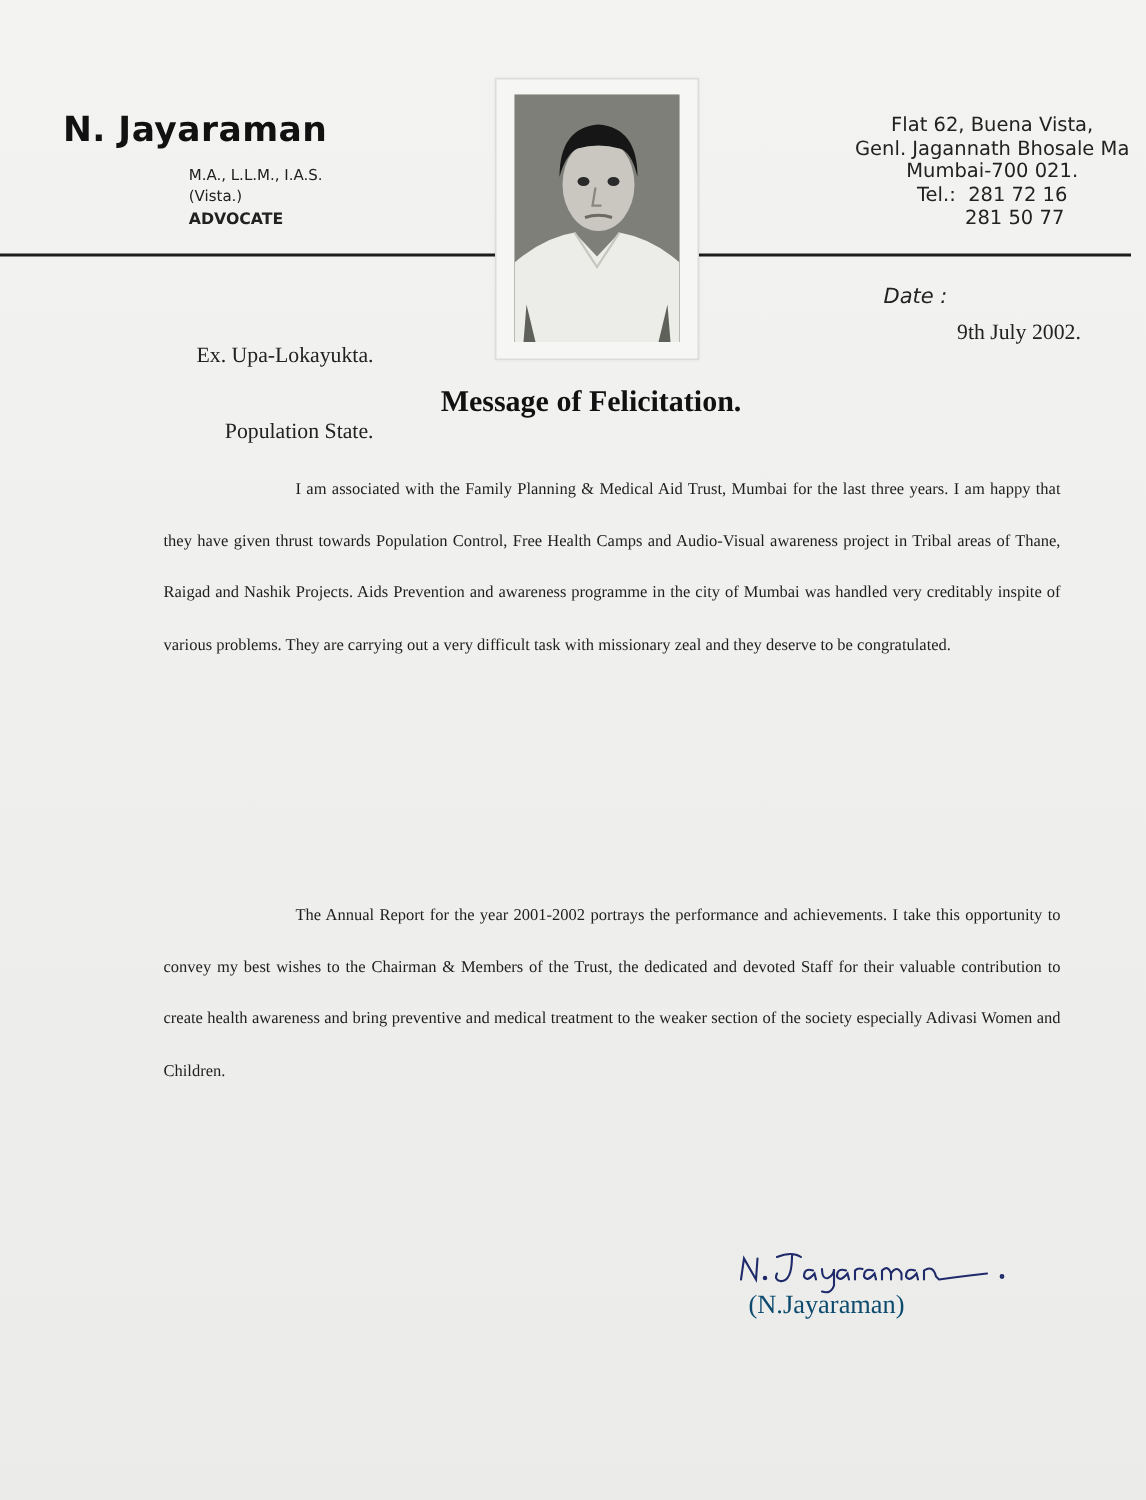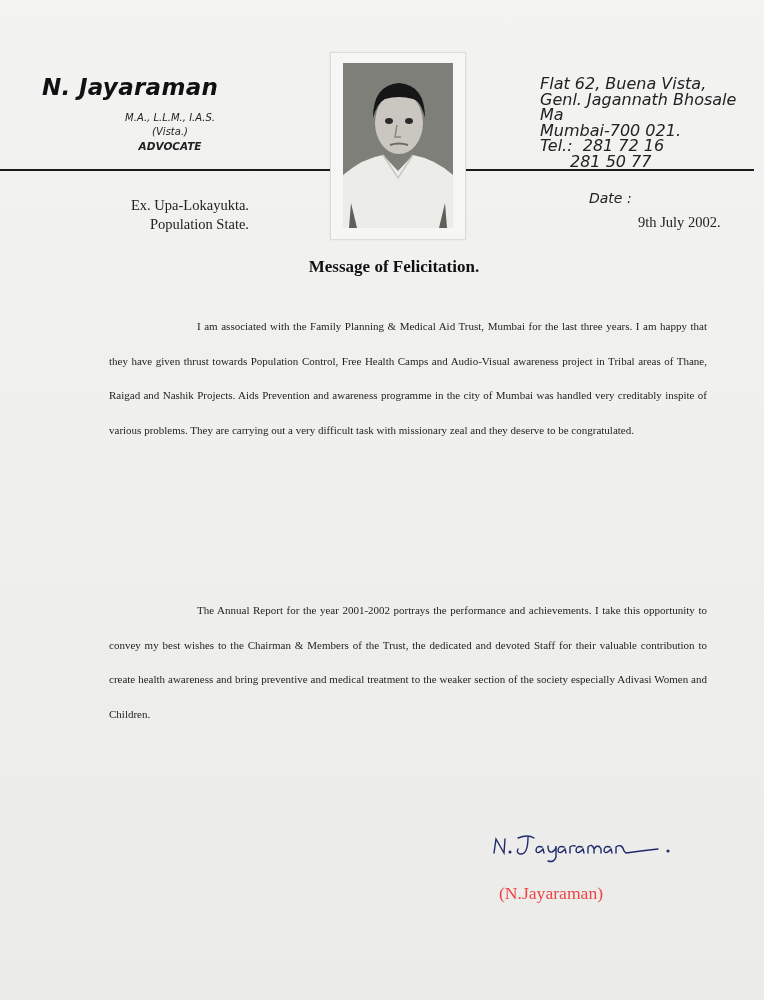--- a/index.html
+++ b/index.html
@@ -1,44 +1,44 @@
 <!DOCTYPE html>
 <html><head>
 <meta charset="utf-8">
 <style>
   html, body { margin: 0; padding: 0; }
   body {
     width: 764px; height: 1000px; overflow: hidden;
     background: linear-gradient(180deg, #f3f3f1 0%, #efefed 50%, #ebebe9 100%);
     position: relative; color: #1a1a1a;
   }
-  .sans { font-family: "DejaVu Sans", sans-serif; font-style: italic; }
+  .sans { font-family: "DejaVu Sans", sans-serif; }
   .serif { font-family: "Liberation Serif", serif; }
   .abs { position: absolute; }
   .name { left: 42px; top: 74px; font-size: 23px; font-weight: bold; letter-spacing: 0.3px; color: #111; }
-  .quals { right: 549px; top: 111px; text-align: center; font-size: 10px; line-height: 14px; color: #222; }
+  .quals { right: 549px; top: 111px; text-align: left; font-size: 10px; line-height: 14px; color: #222; }
   .quals .adv { font-weight: bold; font-size: 10.5px; }
-  .addr { left: 540px; top: 76px; font-size: 16px; line-height: 15.5px; color: #222; }
+  .addr { left: 570px; top: 76px; font-size: 13px; line-height: 15.5px; color: #222; text-align: center; }
   .addr .indent { padding-left: 30px; }
   .rule { top: 169px; height: 2px; background: #1c1c1c; }
   .rule.left { left: 0; width: 334px; }
   .rule.right { left: 465px; width: 289px; }
   .photo-frame { left: 330px; top: 52px; width: 134px; height: 186px; background: #f6f6f4; border: 1px solid #dcdcda; box-shadow: 0 0 2px rgba(0,0,0,0.08); }
   .photo { position: absolute; left: 12px; top: 10px; width: 110px; height: 165px; background: #7f8079; overflow: hidden; }
   .office { left: 112px; top: 196px; font-size: 14.5px; line-height: 19px; text-align: right; width: 137px; color: #222; }
-  .office span { display: block; }
+  .office span { display: block; margin-top: 32px; }
   .date-label { left: 589px; top: 190px; font-size: 14px; font-style: italic; color: #222; }
   .date-value { left: 610px; top: 214px; font-size: 14.5px; color: #222; margin-left: 28px; }
-  .title { left: 0; width: 764px; top: 257px; text-align: center; font-size: 17px; font-weight: bold; color: #111; padding-left: 24px; box-sizing: border-box; }
+  .title { left: 0; width: 764px; top: 257px; text-align: center; font-size: 20px; font-weight: bold; color: #111; padding-left: 24px; box-sizing: border-box; }
   .para { left: 109px; width: 598px; font-size: 11px; line-height: 34.5px; text-align: justify; color: #1e1e1e; }
   .para .first { text-indent: 88px; }
   .p1 { top: 309px; }
   .p2 { top: 593px; }
   .sig { left: 490px; top: 829px; width: 210px; height: 36px; }
-  .sig-name { left: 499px; top: 859px; font-size: 17.6px; color: #ef4444; margin-top: 24px; }
+  .sig-name { left: 499px; top: 859px; font-size: 17.6px; color: #0c4a6e; }
 </style>
 </head>
 <body>
 
 <div class="abs sans name">N. Jayaraman</div>
 
 <div class="abs sans quals">
   <div>M.A., L.L.M., I.A.S.</div>
   <div>(Vista.)</div>
   <div class="adv">ADVOCATE</div>

